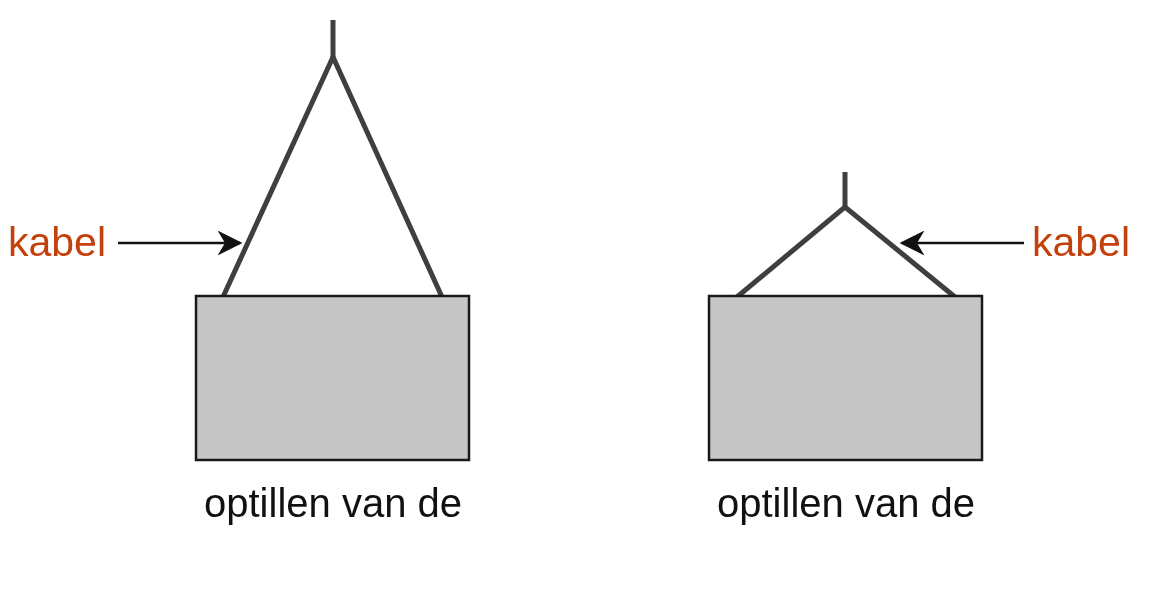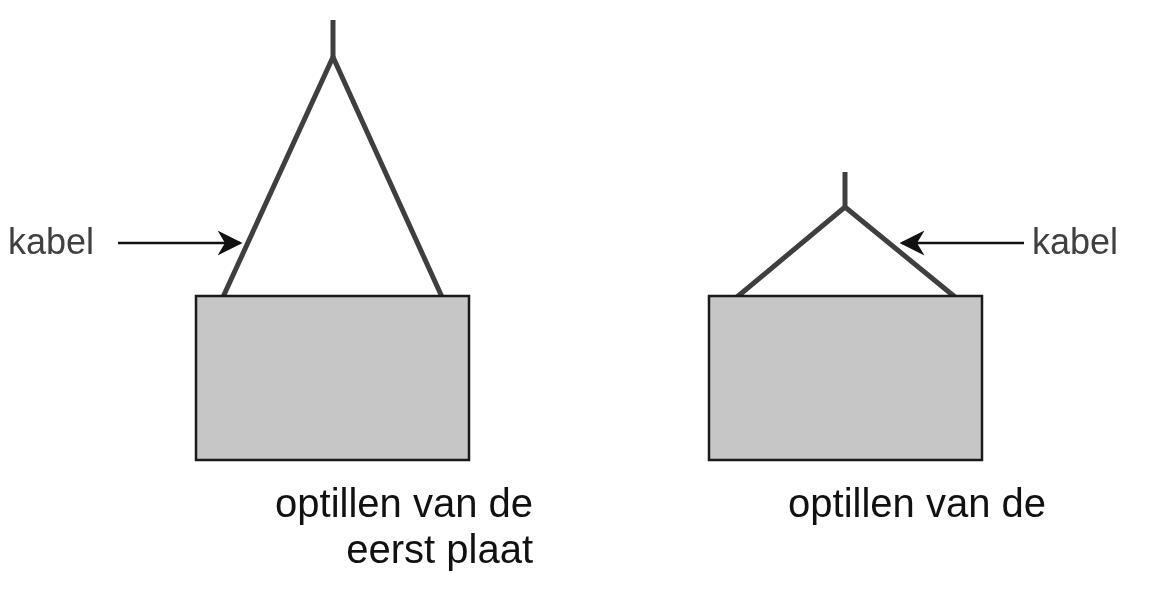--- a/index.html
+++ b/index.html
@@ -1,19 +1,19 @@
 <!DOCTYPE html>
 <html><head>
   <meta charset="utf-8">
   <style>
     html, body { margin: 0; padding: 0; background: #ffffff; }
     body { width: 1153px; height: 593px; position: relative; overflow: hidden; font-family: "Liberation Sans", sans-serif; }
     svg { position: absolute; left: 0; top: 0; }
-    .lbl { position: absolute; color: #404040; font-size: 36px; line-height: 46px; white-space: nowrap; }
-    .cap { position: absolute; color: #111; font-size: 40px; line-height: 46px; text-align: right; width: 400px; }
+    .lbl { position: absolute; color: #c2410c; font-size: 41px; line-height: 46px; white-space: nowrap; }
+    .cap { position: absolute; color: #111; font-size: 40px; line-height: 46px; text-align: center; width: 400px; }
   </style>
 </head>
 <body>
 
 <svg width="1153" height="593" viewBox="0 0 1153 593">
   <defs>
     <marker id="ah" markerWidth="10" markerHeight="10" refX="9" refY="5" orient="auto" markerUnits="strokeWidth">
       <path d="M0,0 L10,5 L0,10 L3,5 Z" fill="#111"></path>
     </marker>
   </defs>
@@ -31,17 +31,16 @@
     <rect x="709" y="296" width="273" height="164" fill="#c6c6c6" stroke="#1a1a1a" stroke-width="2.5"></rect>
     <line x1="1024" y1="243" x2="902" y2="243" stroke="#111" stroke-width="2.5" marker-end="url(#ah)"></line>
   </g>
 </svg>
 
 <div class="lbl" style="left:8px; top:219px;">kabel</div>
 <div class="lbl" style="left:1032px; top:219px;">kabel</div>
 
 <div class="cap" style="left:133px; top:480px;">
   <div>optillen van de</div>
-  <div>eerst plaat</div>
 </div>
 <div class="cap" style="left:646px; top:480px;">
   <div>optillen van de</div>
 </div>
 
 </body></html>

